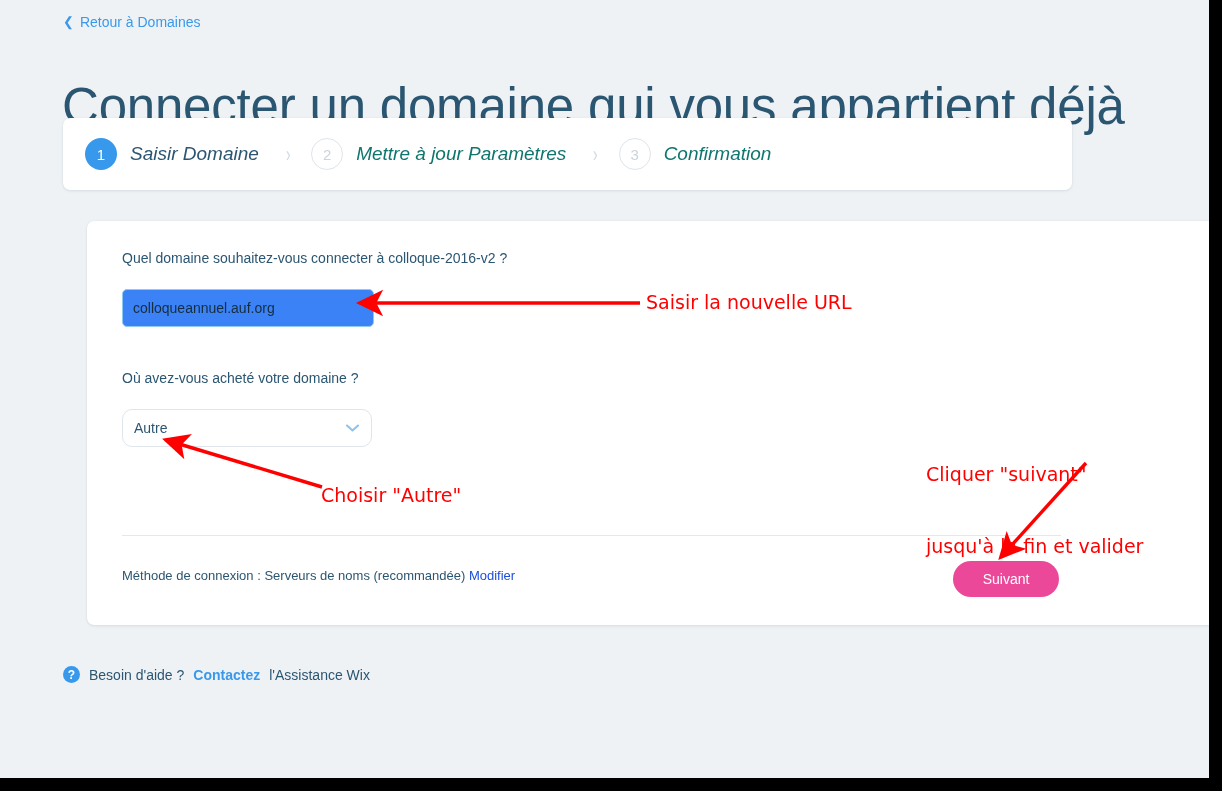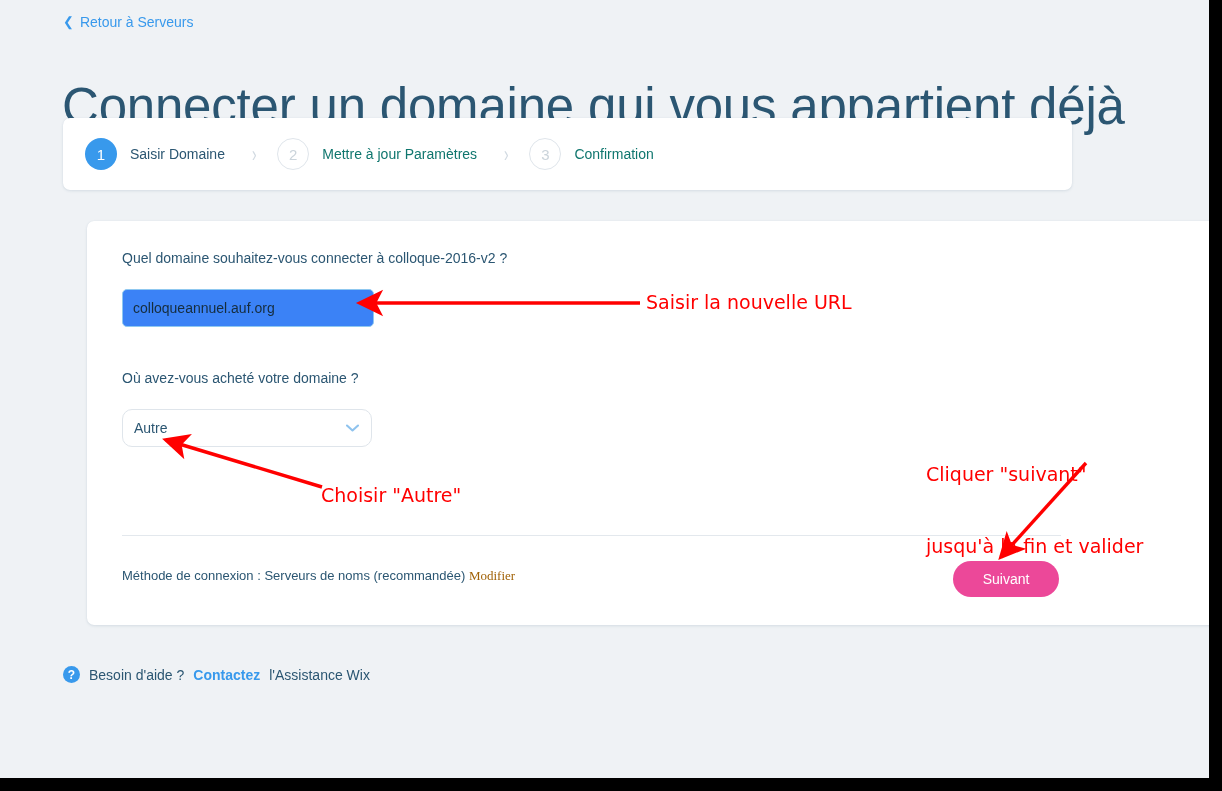--- a/index.html
+++ b/index.html
@@ -83,22 +83,23 @@
   }
   .step-bullet.active {
     background: #3899ec; color: #ffffff;
   }
   .step-bullet.inactive {
     background: #ffffff; color: #cbd4db;
     border: 1px solid #dfe5eb;
   }
   .step-label {
     margin-left: 13px;
-    font-size: 14px;
+    font-size: 19px;
     white-space: nowrap;
+    font-style: italic;
   }
   .step-label.active { color: #2b5672; }
   .step-label.inactive { color: #0f766e; }
   .step-sep {
     margin: 0 20px 0 26px;
     color: #d2dae2;
     font-size: 19px;
     font-weight: 300;
     line-height: 1;
     transform: scaleX(0.72) scaleY(1.15);
@@ -157,23 +158,22 @@
     width: 939px; height: 1px;
     background: #e3e8ed;
   }
 
   .conn-method {
     position: absolute; left: 35px; top: 347px;
     font-size: 13px; color: #2b5672;
     white-space: nowrap;
   }
   .conn-method .modify {
-    color: #a16207; cursor: pointer;
+    color: #1d4ed8; cursor: pointer;
     text-decoration: none;
-    font-family: Liberation Serif, serif;
   }
 
   .btn-next {
     position: absolute; left: 866px; top: 340px;
     width: 106px; height: 36px;
     background: #ec4899;
     color: #ffffff;
     border: none; border-radius: 18px;
     font-family: "Liberation Sans", sans-serif;
     font-size: 14px;
@@ -218,21 +218,21 @@
     pointer-events: none;
   }
 </style>
 </head>
 <body>
 
 <div class="page">
 
   <a class="backlink" href="#">
     <span class="chev">❮</span>
-    <span>Retour à Serveurs</span>
+    <span>Retour à Domaines</span>
   </a>
 
   <h1 class="page-title">Connecter un domaine qui vous appartient déjà</h1>
 
   <div class="card stepper-card">
     <div class="stepper">
 
       <div class="step">
         <div class="step-bullet active">1</div>
         <div class="step-label active">Saisir Domaine</div>

